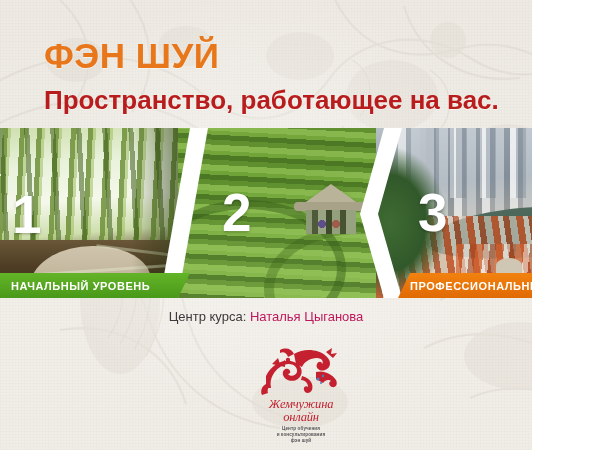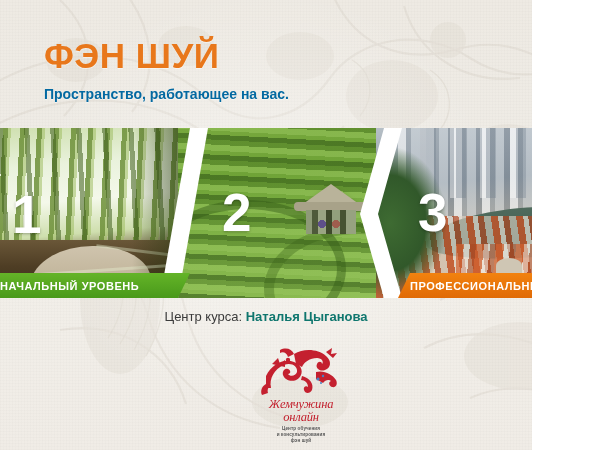--- a/index.html
+++ b/index.html
@@ -55,23 +55,23 @@
   .main-title {
     font-size: 35px;
     font-weight: bold;
     color: #e8771b;
     letter-spacing: .5px;
     line-height: 1;
     margin: 0;
     text-shadow: 0 1px 0 rgba(255,255,255,.5);
   }
   .subtitle {
-    font-size: 14px;
+    font-size: 26px;
     font-weight: bold;
-    color: #0369a1;
+    color: #b91c1c;
     margin: 14px 0 0 0;
     line-height: 1;
     letter-spacing: 0;
     text-shadow: 0 1px 0 rgba(255,255,255,.45);
   }
 
   
   .strip {
     position: absolute;
     left: 0;
@@ -282,20 +282,21 @@
   .band span {
     color: #ffffff;
     font-size: 11px;
     font-weight: bold;
     letter-spacing: .55px;
     white-space: nowrap;
   }
   #band1 {
     left: 0; width: 190px;
     background: linear-gradient(180deg, #64b428 0%, #49991a 100%);
+    padding-left: 11px;
     box-sizing: border-box;
     clip-path: polygon(0 0, 100% 0, calc(100% - 12px) 100%, 0 100%);
   }
   #band2 {
     left: 194px; width: 200px;
     background: linear-gradient(180deg, #1579c4 0%, #0b5da2 100%);
     padding-left: 10px;
     box-sizing: border-box;
     clip-path: polygon(12px 0, 100% 0, calc(100% - 12px) 100%, 0 100%);
   }
@@ -309,21 +310,21 @@
 
   
   .author {
     position: absolute;
     left: 0; right: 0;
     top: 309px;
     text-align: center;
     font-size: 13px;
     color: #3b3b3b;
   }
-  .author .name { font-weight: bold; color: #0f766e; }
+  .author .name { font-weight: normal; color: #be185d; }
 
   
   .logo {
     position: absolute;
     left: 258px;
     top: 346px;
     width: 86px;
     height: 94px;
     text-align: center;
   }

